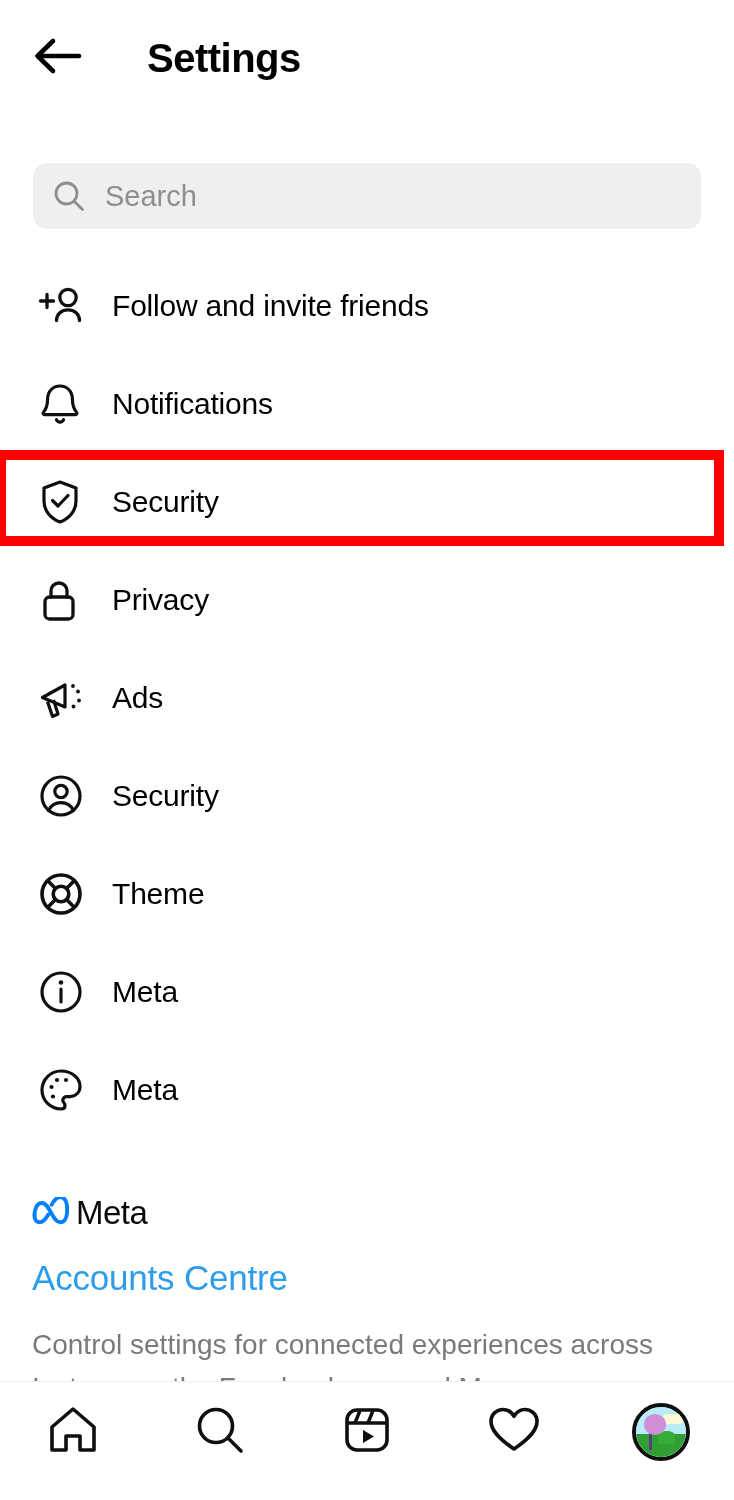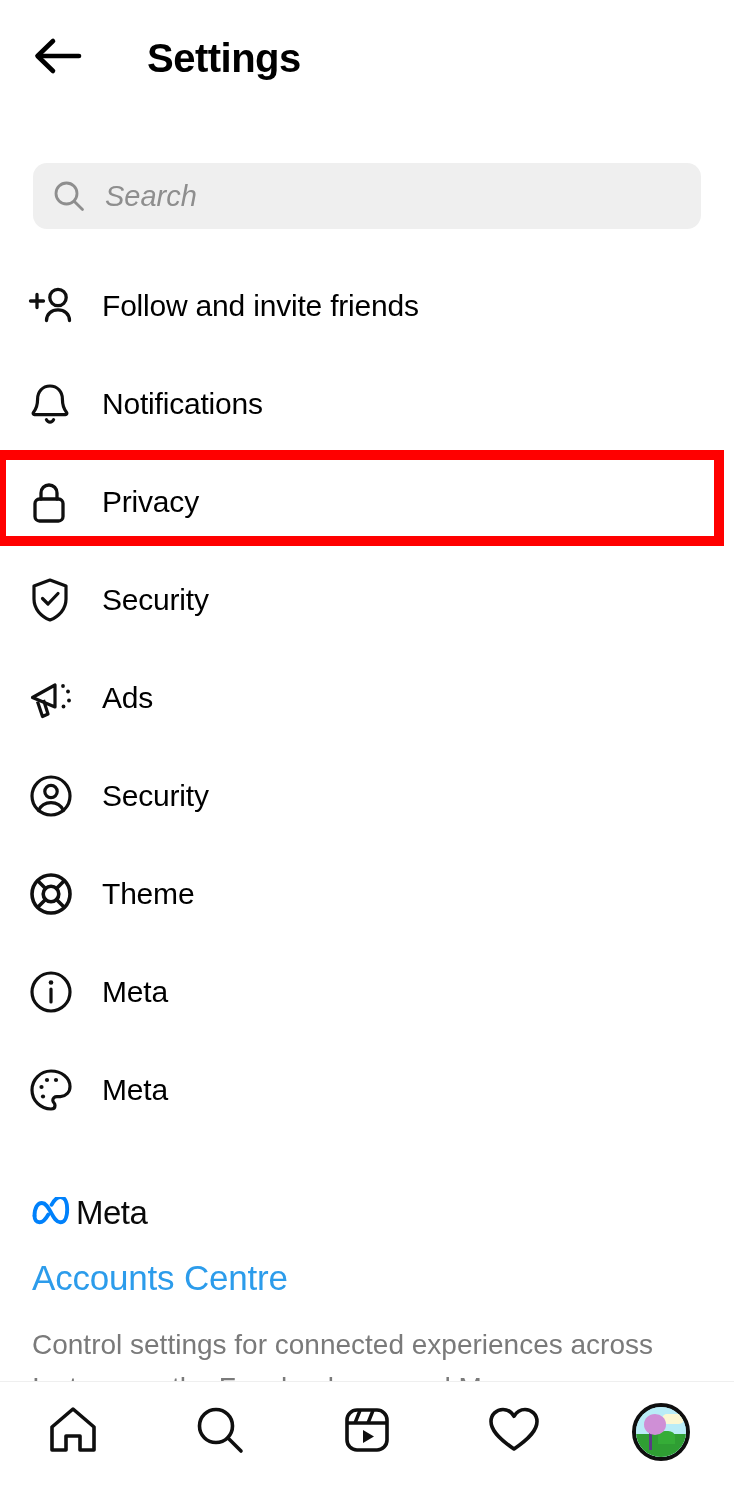--- a/index.html
+++ b/index.html
@@ -54,36 +54,36 @@
     cursor: text;
   }
   #search-icon-wrap {
     width: 72px;
     display: flex; align-items: center; justify-content: center;
   }
   #search-placeholder {
     font-size: 29px;
     color: #8e8e8e;
     line-height: 66px;
-    font-style: italic;
   }
 
   
   #settings-list {
     position: absolute;
     left: 0; top: 257px;
     width: 734px;
   }
   .list-row {
     position: relative;
     height: 98px;
     display: flex;
     align-items: center;
     cursor: pointer;
     background: #ffffff;
+    padding-left: 10px;
   }
   .row-icon {
     width: 74px;
     min-width: 74px;
     margin-left: 28px;
     display: flex;
     align-items: center;
     justify-content: flex-start;
   }
   .row-label {
@@ -224,36 +224,36 @@
         <svg width="44" height="46" viewBox="0 0 44 46">
           <path d="M22 5 c-7.4 0-12.4 5.6-12.4 13 0 7.4-2.4 11.2-4.2 13.4 -0.7 0.9-0.1 2.2 1.1 2.2 h31 c1.2 0 1.8-1.3 1.1-2.2 -1.8-2.2-4.2-6-4.2-13.4 0-7.4-5-13-12.4-13 z" stroke="#0f0f0f" stroke-width="3.2" fill="none" stroke-linejoin="round"></path>
           <path d="M18.4 38.6 c0.8 1.6 2 2.6 3.6 2.6 s2.8-1 3.6-2.6" stroke="#0f0f0f" stroke-width="3.2" fill="none" stroke-linecap="round"></path>
         </svg>
       </div>
       <div class="row-label">Notifications</div>
     </div>
 
     <div class="list-row">
       <div class="row-icon">
+        <svg width="44" height="48" viewBox="0 0 44 48">
+          <path d="M22 4 L38 10 v13 c0 10-7 17.5-16 21 -9-3.5-16-11-16-21 V10 z" stroke="#0f0f0f" stroke-width="3.2" fill="none" stroke-linejoin="round"></path>
+          <path d="M14.5 22.5 L20 28 L30 17.5" stroke="#0f0f0f" stroke-width="3.2" fill="none" stroke-linecap="round" stroke-linejoin="round"></path>
+        </svg>
+      </div>
+      <div class="row-label">Security</div>
+    </div>
+
+    <div class="list-row">
+      <div class="row-icon">
         <svg width="42" height="48" viewBox="0 0 42 48">
           <rect x="7" y="21" width="28" height="22" rx="4.5" stroke="#0f0f0f" stroke-width="3.3" fill="none"></rect>
           <path d="M13 21 V15 c0-4.6 3.5-8 8-8 s8 3.4 8 8 v6" stroke="#0f0f0f" stroke-width="3.3" fill="none" stroke-linecap="round"></path>
         </svg>
       </div>
       <div class="row-label">Privacy</div>
-    </div>
-
-    <div class="list-row">
-      <div class="row-icon">
-        <svg width="44" height="48" viewBox="0 0 44 48">
-          <path d="M22 4 L38 10 v13 c0 10-7 17.5-16 21 -9-3.5-16-11-16-21 V10 z" stroke="#0f0f0f" stroke-width="3.2" fill="none" stroke-linejoin="round"></path>
-          <path d="M14.5 22.5 L20 28 L30 17.5" stroke="#0f0f0f" stroke-width="3.2" fill="none" stroke-linecap="round" stroke-linejoin="round"></path>
-        </svg>
-      </div>
-      <div class="row-label">Security</div>
     </div>
 
     <div class="list-row">
       <div class="row-icon">
         <svg width="50" height="46" viewBox="0 0 50 46">
           <path d="M4.5 22.5 L27 10 v22 z" stroke="#0f0f0f" stroke-width="3.2" fill="none" stroke-linejoin="round"></path>
           <path d="M9.5 26.5 L14.5 41.5 L20 39 L15.5 25" stroke="#0f0f0f" stroke-width="3.2" fill="none" stroke-linejoin="round"></path>
           <circle cx="35" cy="11" r="1.9" fill="#0f0f0f"></circle>
           <circle cx="40" cy="16.5" r="1.9" fill="#0f0f0f"></circle>
           <circle cx="41" cy="25.5" r="1.9" fill="#0f0f0f"></circle>

